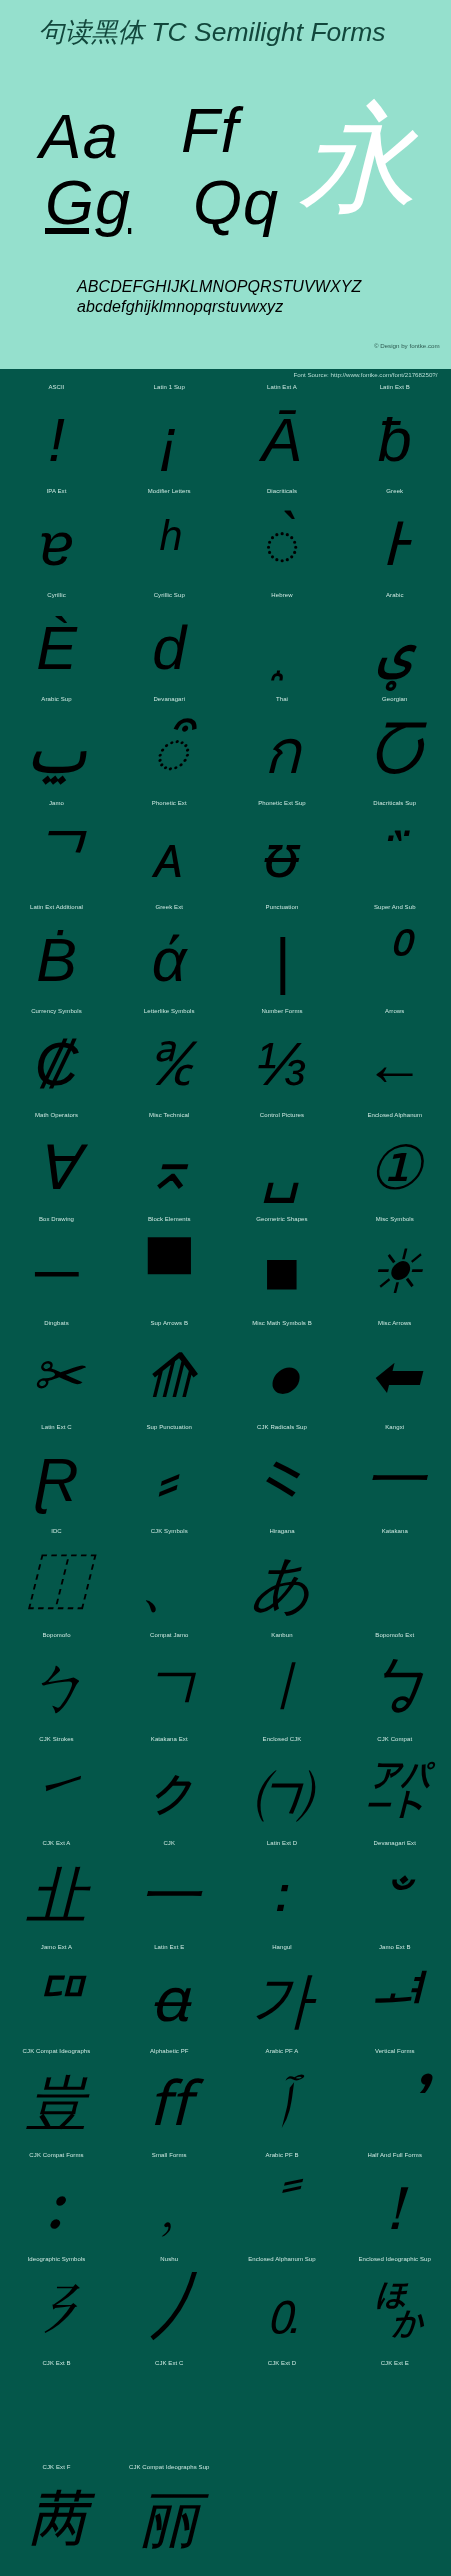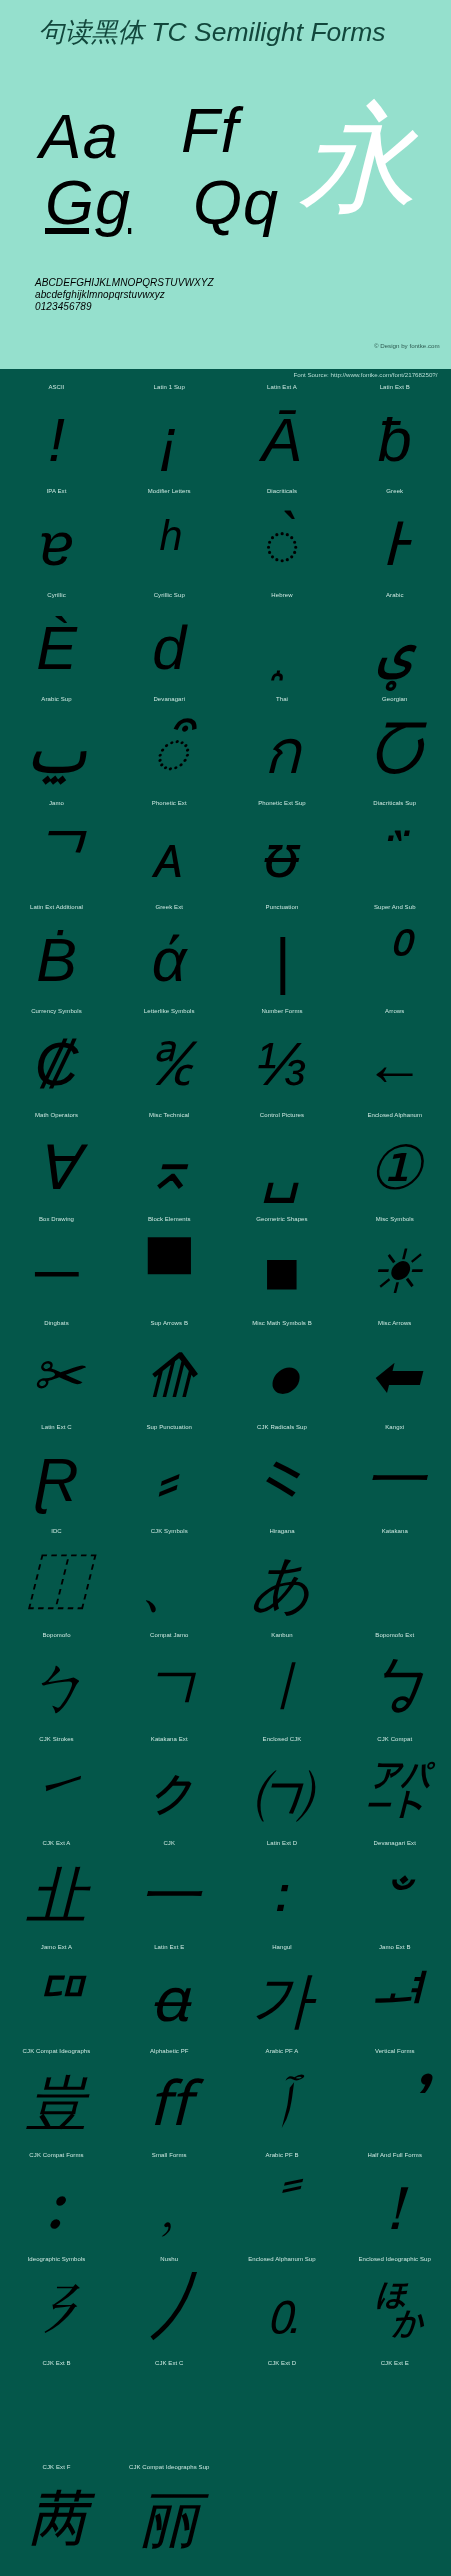--- a/index.html
+++ b/index.html
@@ -56,21 +56,21 @@
     font-style:italic;
   }
 
   .alpha-block {
     position:absolute;
     left:35px; top:277px;
     width:395px;
     color:#000;
     font-style:italic;
   }
-  .alpha-line { font-size:10px; line-height:1.22; white-space:nowrap; letter-spacing:0.1px; }
+  .alpha-line { font-size:16px; line-height:1.22; white-space:nowrap; letter-spacing:0.1px;margin-left:42px; }
 
   .design-credit {
     position:absolute;
     right:11.3px; top:342px;
     font-size:6.2px;
     color:#2d5a50;
     font-style:normal;
   }
 
   
@@ -141,21 +141,20 @@
     <div class="sp-cell sp-aa">Aa</div>
     <div class="sp-cell sp-ff">Ff</div>
     <div class="sp-cell sp-gg">Gg</div>
     <div class="sp-cell sp-qq">Qq</div>
     <div class="sp-cjk">永</div>
   </div>
 
   <div class="alpha-block">
     <div class="alpha-line">ABCDEFGHIJKLMNOPQRSTUVWXYZ</div>
     <div class="alpha-line">abcdefghijklmnopqrstuvwxyz</div>
-    <div class="alpha-line">0123456789</div>
   </div>
 
   <div class="design-credit">© Design by fontke.com</div>
 </div>
 
 <div class="fontsource">
   <span>Font Source: http://www.fontke.com/font/21768250?/</span>
 </div>
 
 <div class="grid" id="block-grid">

